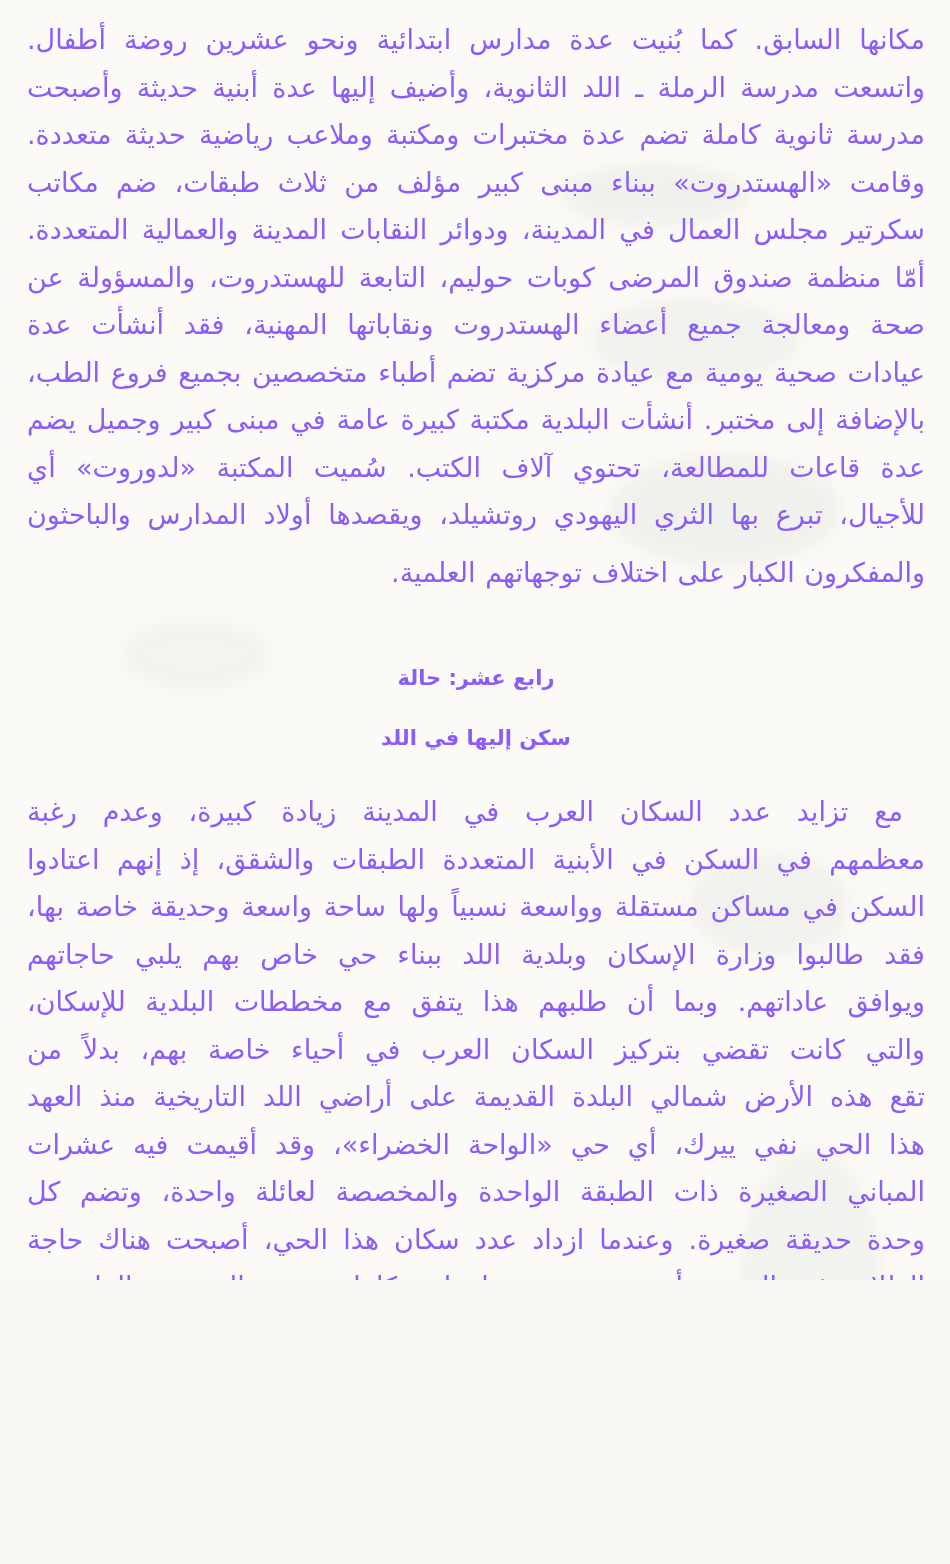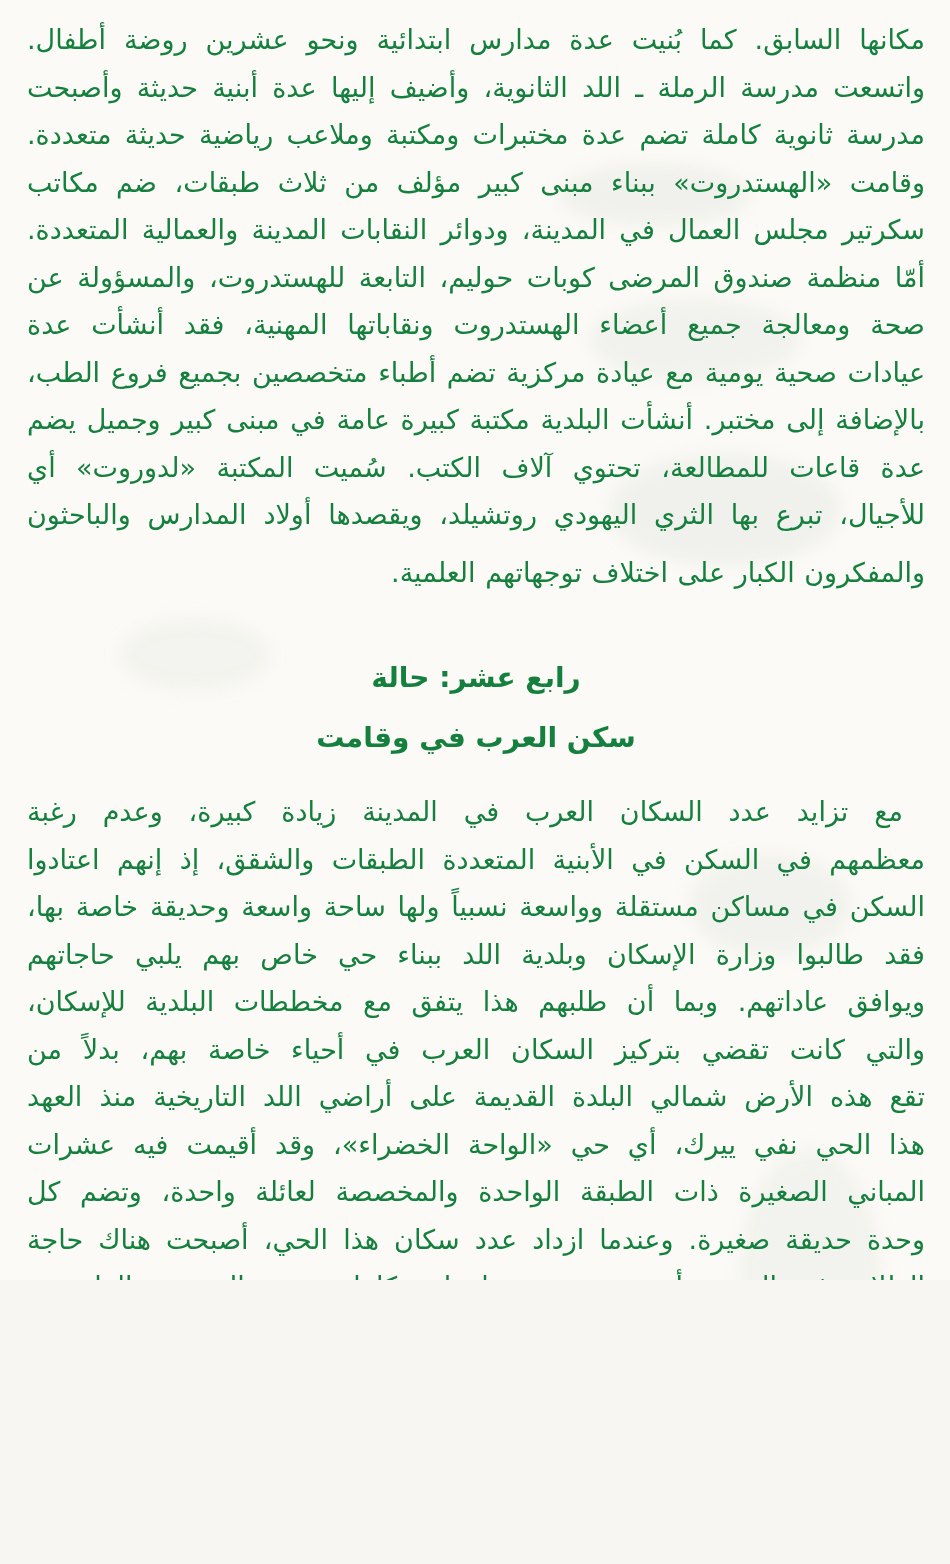--- a/index.html
+++ b/index.html
@@ -9,21 +9,21 @@
   }
   .page {
     position: relative;
     width: 950px;
     height: 1280px;
     margin: 0 auto;
     background: #fbfaf6;
     overflow: hidden;
     direction: rtl;
     font-family: "DejaVu Sans", sans-serif;
-    color: #15803d;
+    color: #8b5cf6;
     box-sizing: border-box;
     padding: 16px 25px 0 27px;
   }
   
   .smudge {
     position: absolute;
     border-radius: 50%;
     filter: blur(9px);
     pointer-events: none;
   }
@@ -51,21 +51,21 @@
   }
   .line.indent {
     padding-right: 22px;
   }
   .heading {
     margin: 52px 0 20px 0;
     text-align: center;
     font-weight: bold;
   }
   .heading-line {
-    font-size: 28px;
+    font-size: 21px;
     line-height: 60px;
   }
   .page-number {
     margin-top: 16px;
     text-align: center;
     font-size: 27px;
     line-height: 36px;
     letter-spacing: 2px;
   }
 </style>
@@ -93,21 +93,21 @@
     <div class="line">صحة ومعالجة جميع أعضاء الهستدروت ونقاباتها المهنية، فقد أنشأت عدة</div>
     <div class="line">عيادات صحية يومية مع عيادة مركزية تضم أطباء متخصصين بجميع فروع الطب،</div>
     <div class="line">بالإضافة إلى مختبر. أنشأت البلدية مكتبة كبيرة عامة في مبنى كبير وجميل يضم</div>
     <div class="line">عدة قاعات للمطالعة، تحتوي آلاف الكتب. سُميت المكتبة «لدوروت» أي</div>
     <div class="line">للأجيال، تبرع بها الثري اليهودي روتشيلد، ويقصدها أولاد المدارس والباحثون</div>
     <div class="line end">والمفكرون الكبار على اختلاف توجهاتهم العلمية.</div>
   </section>
 
   <div class="heading">
     <div class="heading-line">رابع عشر: حالة</div>
-    <div class="heading-line">سكن العرب في وقامت</div>
+    <div class="heading-line">سكن إليها في اللد</div>
   </div>
 
   <section class="paragraph body-paragraph">
     <div class="line indent">مع تزايد عدد السكان العرب في المدينة زيادة كبيرة، وعدم رغبة</div>
     <div class="line">معظمهم في السكن في الأبنية المتعددة الطبقات والشقق، إذ إنهم اعتادوا</div>
     <div class="line">السكن في مساكن مستقلة وواسعة نسبياً ولها ساحة واسعة وحديقة خاصة بها،</div>
     <div class="line">فقد طالبوا وزارة الإسكان وبلدية اللد ببناء حي خاص بهم يلبي حاجاتهم</div>
     <div class="line">ويوافق عاداتهم. وبما أن طلبهم هذا يتفق مع مخططات البلدية للإسكان،</div>
     <div class="line">والتي كانت تقضي بتركيز السكان العرب في أحياء خاصة بهم، بدلاً من</div>
     <div class="line">تقع هذه الأرض شمالي البلدة القديمة على أراضي اللد التاريخية منذ العهد</div>

